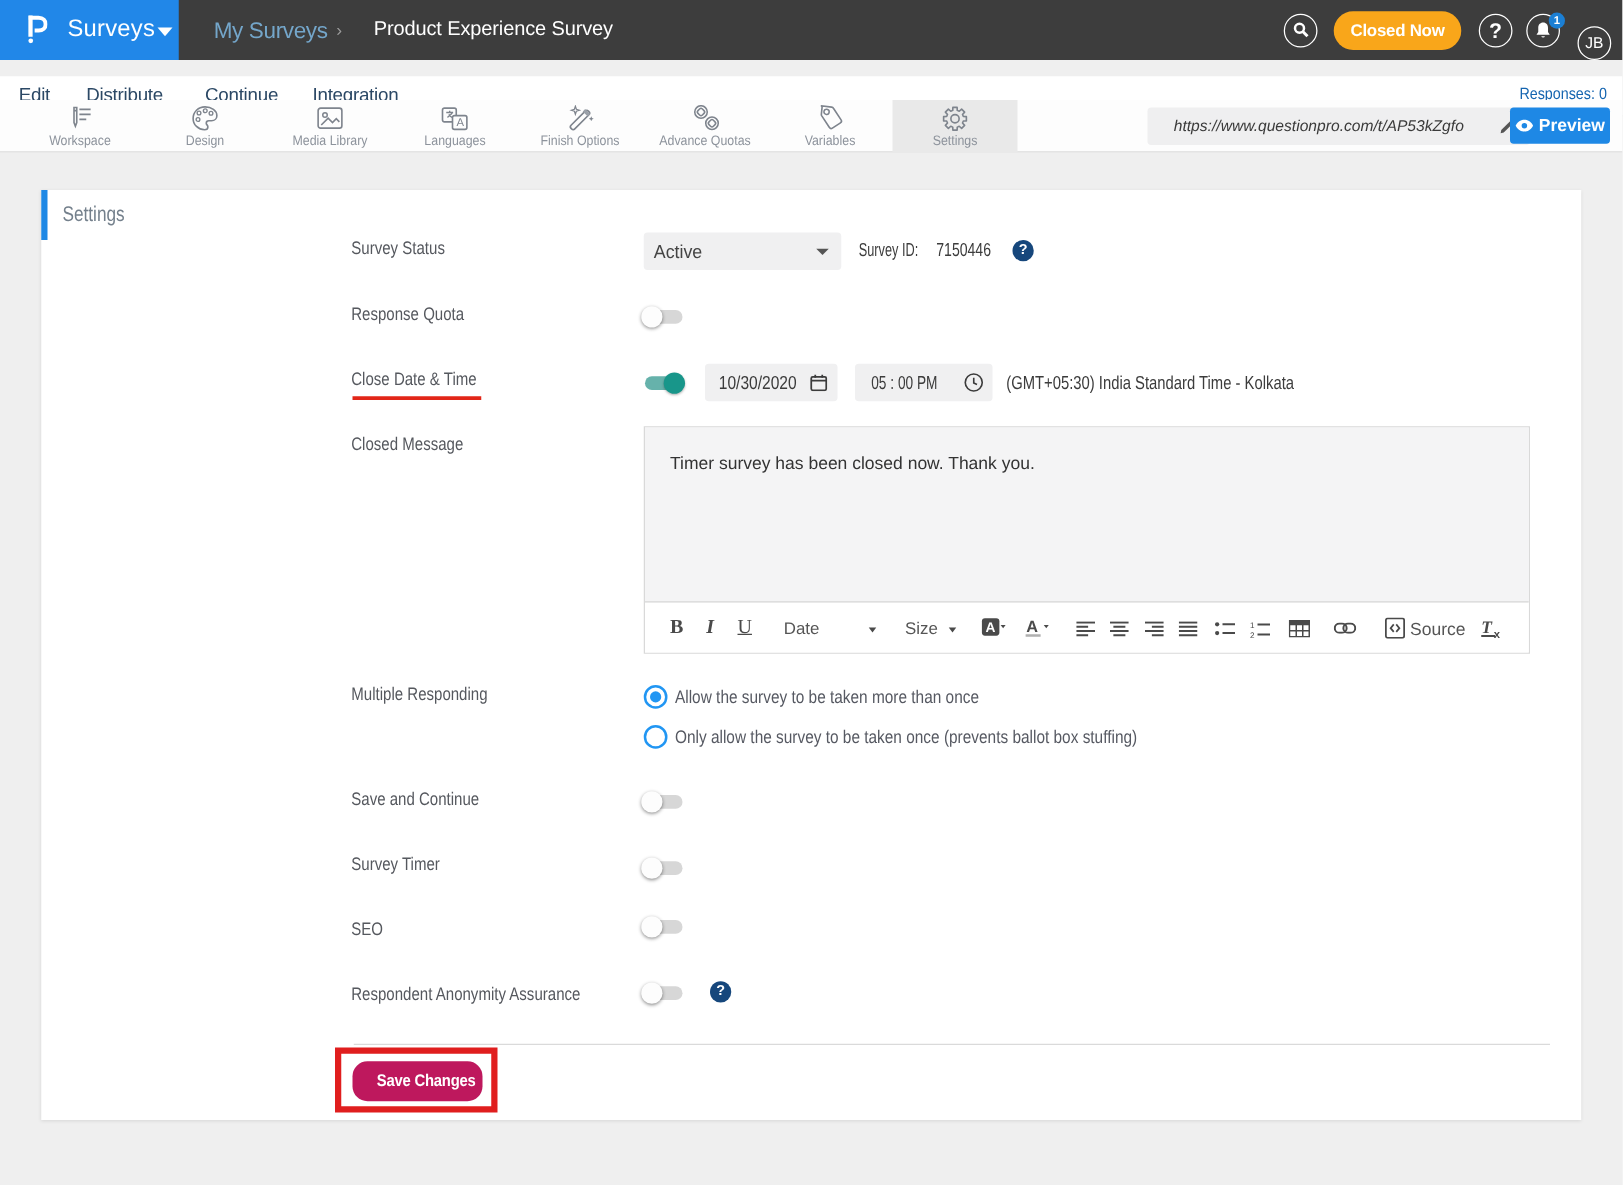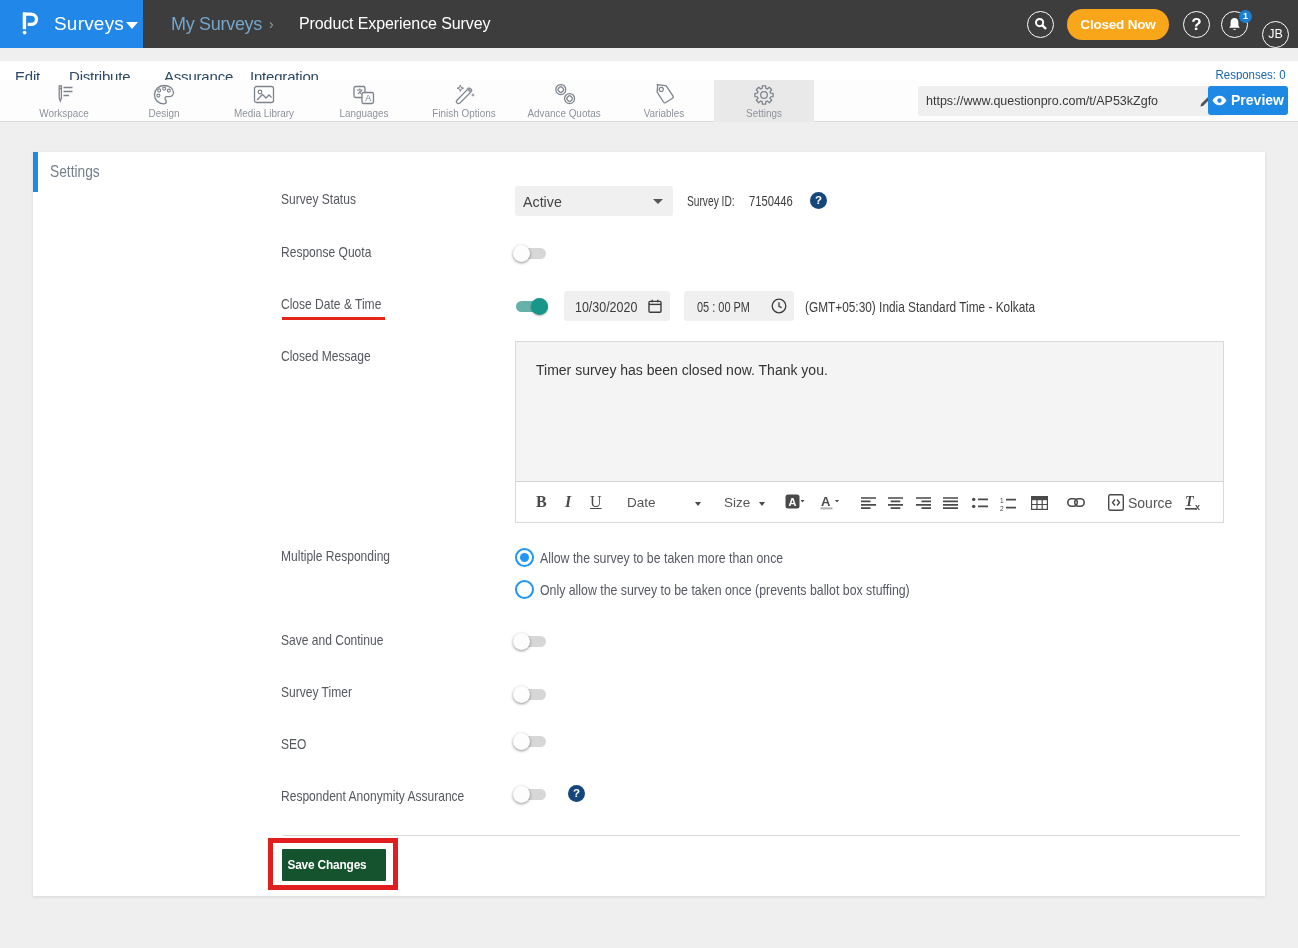--- a/index.html
+++ b/index.html
@@ -26,21 +26,21 @@
   #tabs .act { }
   #tabs .act { border-bottom:2px solid #1d80d8; padding-bottom:1px; }
   #resp { position:absolute; right:13px; top:5.5px; font-size:13px; color:#1565b0; transform:scaleX(0.88); transform-origin:100% 50%; }
 
   
   #tbar { position:absolute; left:0; top:80px; width:1298px; height:42px; background:#fdfdfd; border-bottom:1px solid #dcdcdc; }
   .titem { position:absolute; top:0; width:100px; height:42px; text-align:center; }
   .titem svg { margin-top:4px; }
   .titem .lb { position:absolute; left:-10px; right:-10px; top:27px; font-size:11px; color:#8d939c; transform:scaleX(0.9); transform-origin:50% 50%; }
   .titem.on { background:#e9e9e9; }
-  #urlbox { position:absolute; left:918px; top:6px; width:306px; height:30px; background:#efeff0; border-radius:3px; font-size:12.5px; color:#3a3a3a; line-height:30px; padding-left:8px; }
+  #urlbox { position:absolute; left:918px; top:6px; width:306px; height:30px; background:#efeff0; border-radius:3px; font-size:12.5px; color:#3a3a3a; line-height:30px; padding-left:21px;font-style:italic; }
   #pvw { position:absolute; left:1208px; top:6px; width:80px; height:29px; background:#1e88e5; border-radius:3px; color:#fff; font-size:14px; font-weight:bold; text-align:center; line-height:29px; }
 
   
   #card { position:absolute; left:33px; top:152px; width:1232px; height:744px; background:#fff; box-shadow:0 1px 3px rgba(0,0,0,0.10); }
   #side { position:absolute; left:0; top:40px; width:200px; height:704px; background:#f1f1f2; }
   .sitem { font-size:17px; color:#74808c; transform:scaleX(0.81); transform-origin:0 50%; white-space:nowrap; }
   #sactive { position:absolute; left:0; top:0; width:200px; height:40px; background:#fff; border-left:5px solid #1e88e5; line-height:40px; padding-left:12px; }
 
   .flabel { position:absolute; left:248px; font-size:14.5px; color:#55585e; transform:scaleX(0.83); transform-origin:0 50%; white-space:nowrap; }
   .gtext { font-size:15px; color:#3c3c3c; white-space:nowrap; }
@@ -66,21 +66,21 @@
 
   
   #edit { position:absolute; left:482px; top:189px; width:709px; height:182px; border:1px solid #d9d9d9; }
   #edit .body { position:absolute; left:0; top:0; width:707px; height:139px; background:#f4f4f5; font-size:15px; color:#333; }
   #edit .etb { position:absolute; left:0; top:139px; width:707px; height:41px; background:#fff; border-top:1px solid #d4d4d4; }
   .eb { position:absolute; color:#4a4a4a; }
   .ebt { position:absolute; font-size:13.5px; color:#555; }
   .ecar { position:absolute; width:0; height:0; border-left:3.5px solid transparent; border-right:3.5px solid transparent; border-top:4px solid #4a4a4a; }
   .eal { position:absolute; top:15px; }
 
-  #savebtn { position:absolute; left:249px; top:697px; width:104px; height:32px; background:#14532d; border-radius:1px; color:#fff; font-size:13.5px; font-weight:bold; text-align:left; line-height:31px; letter-spacing:-0.2px; }
+  #savebtn { position:absolute; left:249px; top:697px; width:104px; height:32px; background:#be185d; border-radius:12px; color:#fff; font-size:13.5px; font-weight:bold; text-align:right; line-height:31px; letter-spacing:-0.2px; }
   #redrect { position:absolute; left:235px; top:686px; width:130px; height:52px; border:5px solid #e01e1e; }
   #hr { position:absolute; left:250px; top:683px; width:957px; height:1px; background:#dadada; }
 </style>
 </head>
 <body>
 <div id="page">
 
   <div id="hdr">
     <div id="logo">
       <svg width="16" height="23" viewBox="0 0 16 23">
@@ -108,21 +108,21 @@
         <path d="M6 12 A1.6 1.6 0 0 0 9 12 Z" fill="#fff"></path>
       </svg>
     </div>
     <div id="bell-badge">1</div>
     <div class="hicon" style="left:1262px; font-size:12.5px; font-weight:normal; line-height:25px;margin-top:10px;">JB</div>
   </div>
 
   <div id="tabs">
     <span class="tb act" style="left:15px;">Edit</span>
     <span class="tb" style="left:69px;">Distribute</span>
-    <span class="tb" style="left:164px;">Assurance</span>
+    <span class="tb" style="left:164px;">Continue</span>
     <span class="tb" style="left:250px;text-align:right;">Integration</span>
     <span id="resp">Responses: 0</span>
   </div>
 
   <div id="tbar">
     <div class="titem" style="left:14px;">
       <svg width="24" height="22" viewBox="0 0 24 22">
         <g stroke="#7e848d" stroke-width="1.3" fill="none">
           <path d="M7.2 2 V14 L8.3 17 L9.4 14 V2 Z"></path>
           <path d="M7.2 4.5 H9.4"></path>

